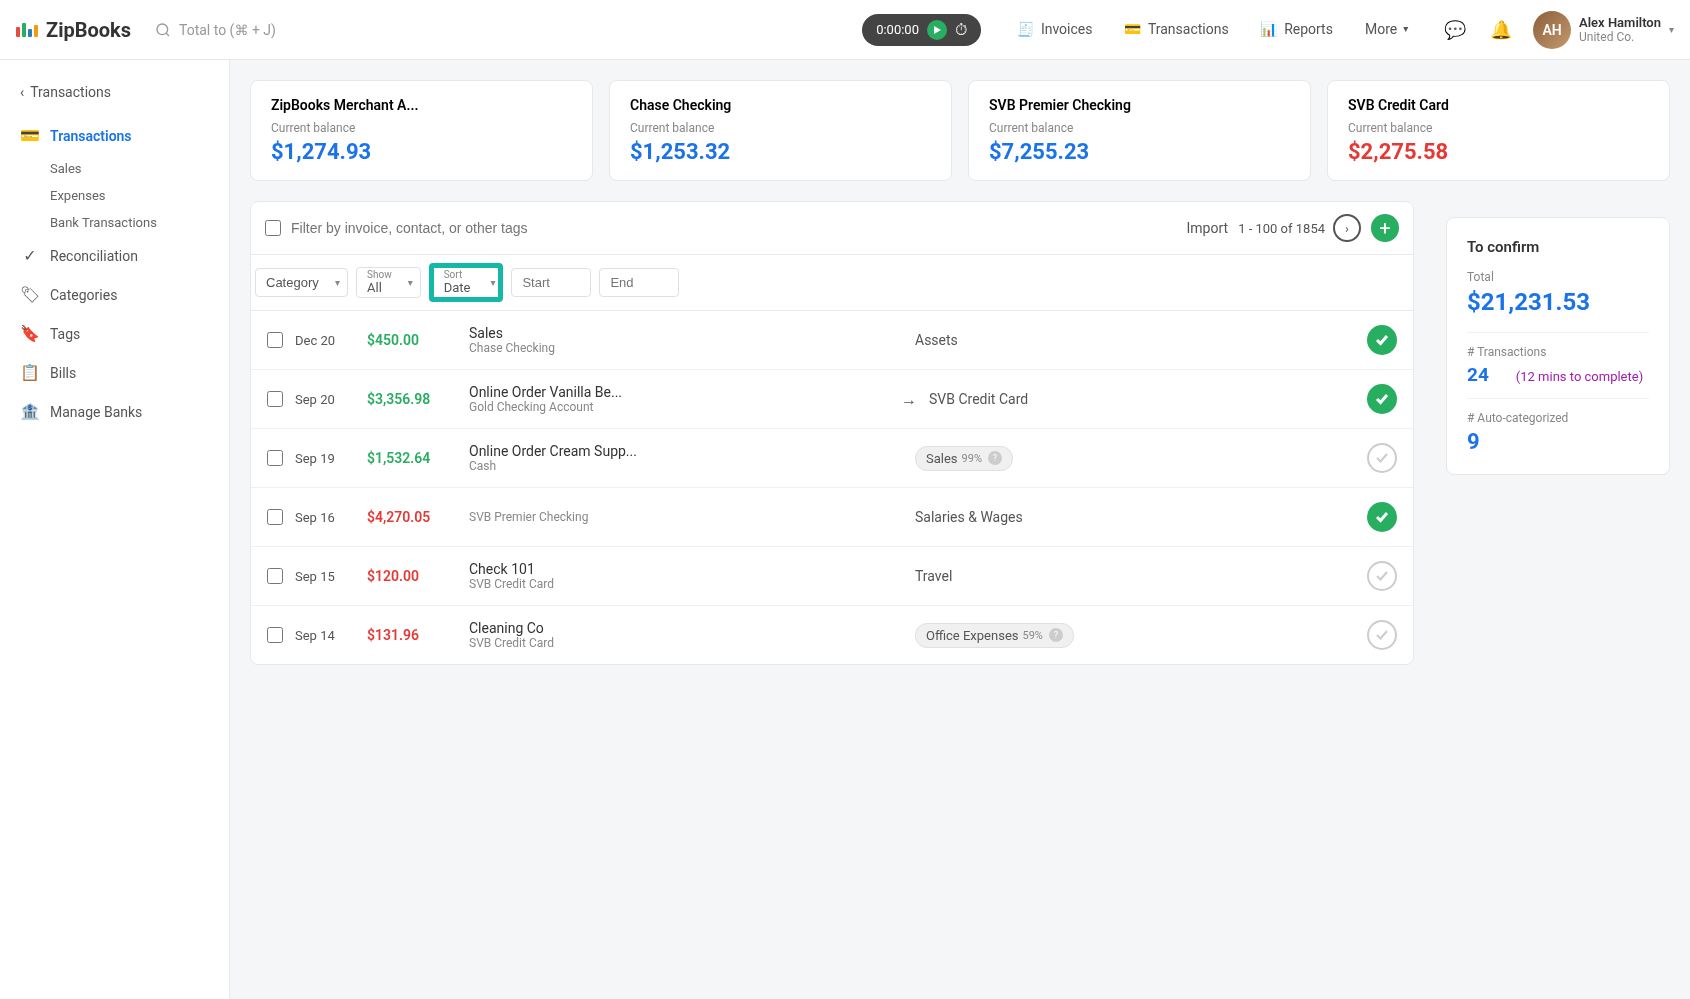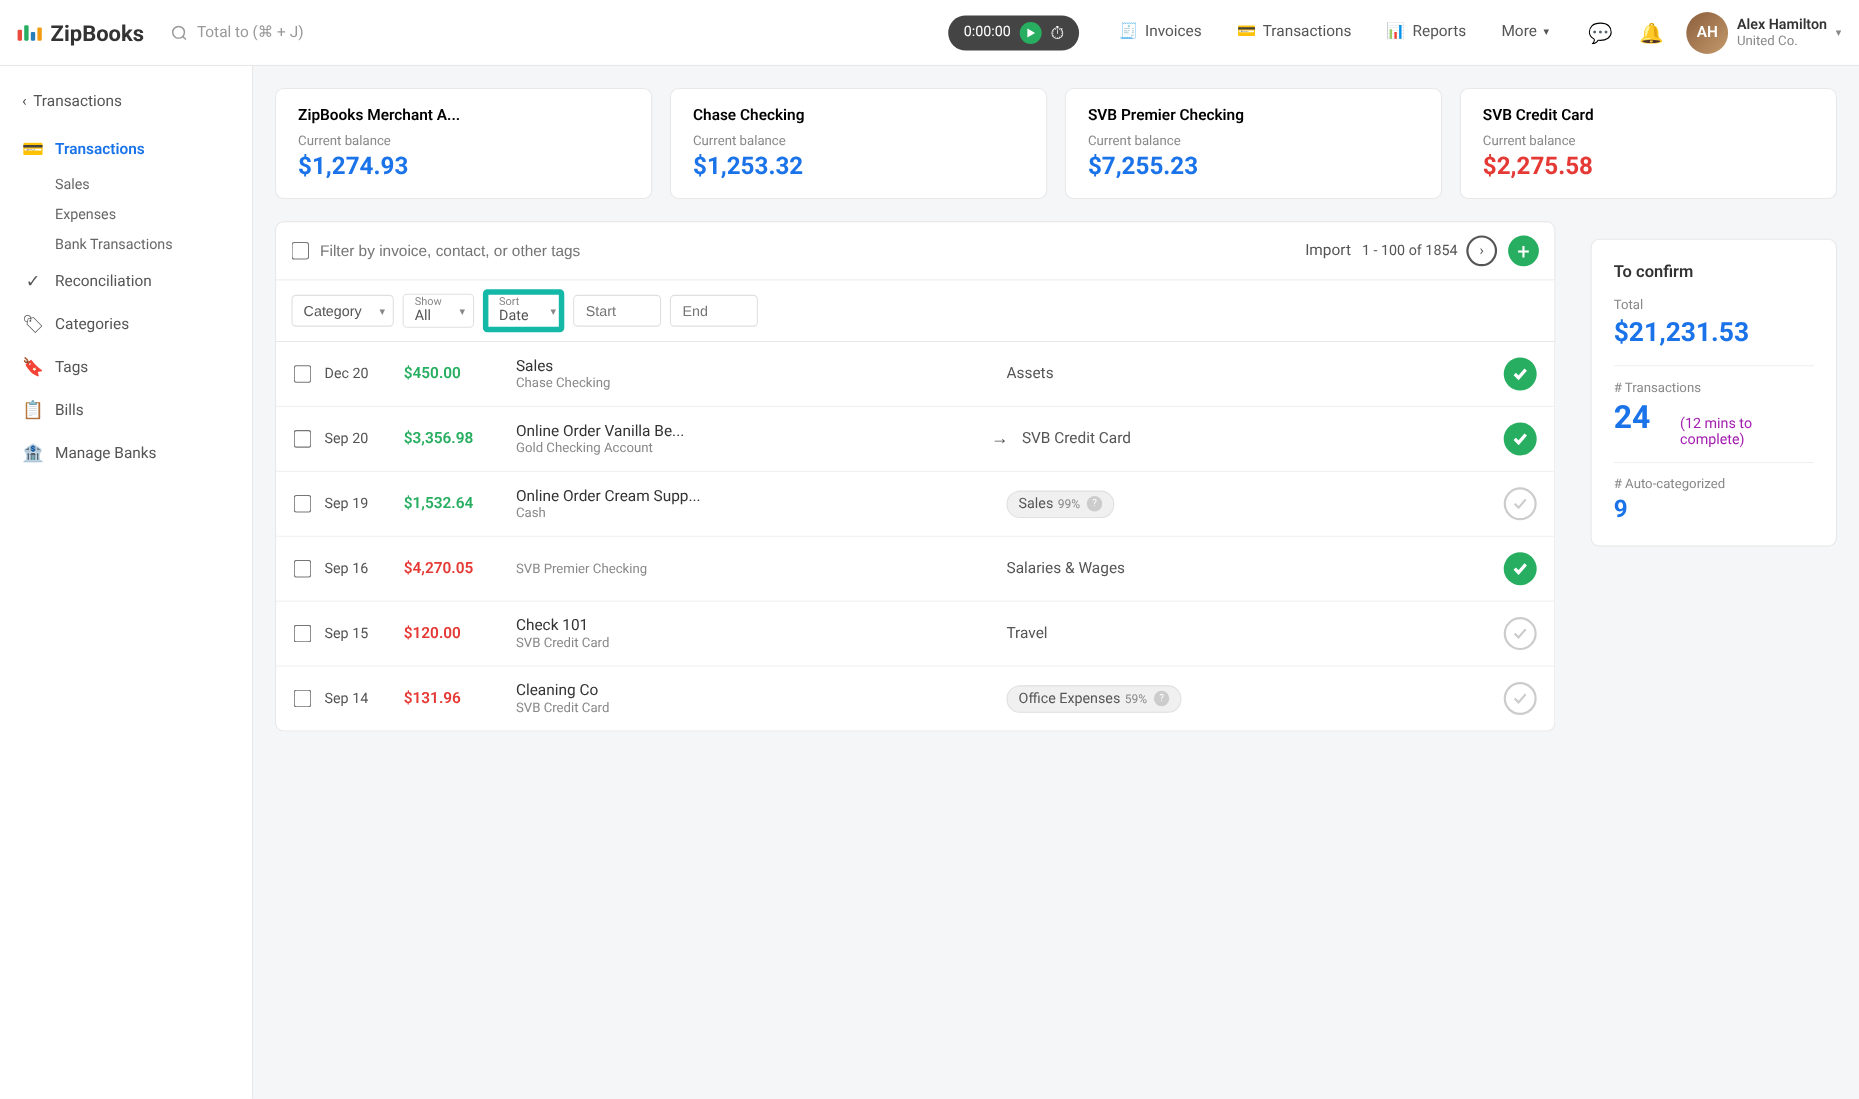--- a/index.html
+++ b/index.html
@@ -100,21 +100,21 @@
     .add-btn {
       width: 28px; height: 28px; background: #27ae60; border-radius: 50%;
       display: flex; align-items: center; justify-content: center; color: #fff;
       font-size: 20px; line-height: 1; cursor: pointer;
     }
 
     
     .filter-row {
       display: flex; gap: 8px; background: #fff;
       border: 1px solid #e8e8e8; border-top: none;
-      padding: 8px 14px; align-items: center;
+      padding: 8px 4px; align-items: center;
     }
     .filter-select {
       border: 1px solid #e0e0e0; border-radius: 4px; padding: 6px 28px 6px 10px;
       font-size: 13px; color: #555; background: #fff; appearance: none;
       cursor: pointer; position: relative;
     }
     .select-wrapper { position: relative; display: inline-flex; align-items: center; }
     .select-arrow { position: absolute; right: 8px; color: #888; font-size: 10px; pointer-events: none; }
     .show-label { font-size: 10px; color: #888; line-height: 1; }
 
@@ -162,21 +162,21 @@
     }
     .confirm-card {
       background: #fff; border: 1px solid #e8e8e8; border-radius: 8px;
       padding: 20px;
     }
     .confirm-title { font-size: 15px; font-weight: 600; color: #333; margin-bottom: 14px; }
     .confirm-stat-label { font-size: 12px; color: #888; margin-bottom: 4px; }
     .confirm-total { font-size: 24px; font-weight: 700; color: #1a73e8; margin-bottom: 16px; }
     .confirm-divider { border: none; border-top: 1px solid #f0f0f0; margin: 12px 0; }
     .confirm-count { display: flex; align-items: baseline; gap: 6px; margin-bottom: 4px; }
-    .confirm-count-num { font-size: 29px; font-weight: 700; color: #1a73e8; }
+    .confirm-count-num { font-size: 19px; font-weight: 700; color: #1a73e8; }
     .confirm-count-detail { font-size: 13px; color: #a21caf; margin-left: 21px; }
     .confirm-auto-label { font-size: 12px; color: #888; margin-bottom: 4px; margin-top: 12px; }
     .confirm-auto-num { font-size: 22px; font-weight: 700; color: #1a73e8; }
 
     
     .checkmark { stroke: white; stroke-width: 3; fill: none; }
   </style>
 </head>
 <body>
 

